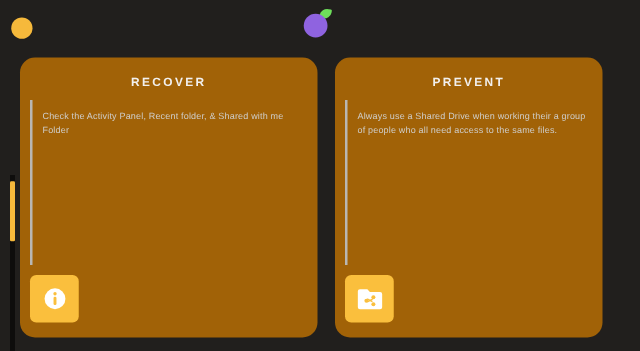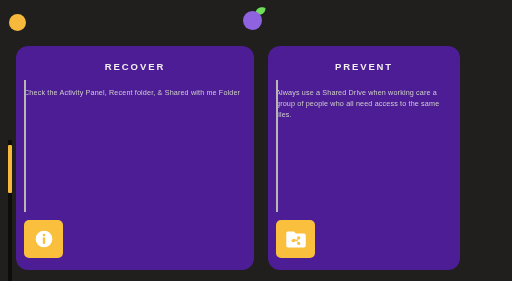--- a/index.html
+++ b/index.html
@@ -77,29 +77,29 @@
   #panels {
     position: absolute;
     left: 16px;
     top: 46px;
     width: 482px;
     height: 224px;
     display: flex;
     gap: 14px;
   }
   .panel {
-    background: #4c1d95;
+    background: #a16207;
     border-radius: 12px;
     position: relative;
     display: flex;
     flex-direction: column;
     box-sizing: border-box;
   }
   #panel-recover { width: 238px; }
-  #panel-prevent { width: 192px; }
+  #panel-prevent { width: 214px; }
 
   .panel-title {
     text-align: center;
     color: #f2f0ee;
     font-size: 9.5px;
     font-weight: bold;
     letter-spacing: 1.9px;
     margin-top: 15px;
     margin-bottom: 0;
   }
@@ -125,21 +125,21 @@
     left: 0;
     top: 8px;
     bottom: 46px;
     width: 1.5px;
     background: #b9b7b3;
   }
   .col-text {
     color: #cfcdc9;
     font-size: 7.2px;
     line-height: 11.2px;
-    padding-left: 0;
+    padding-left: 10px;
     padding-right: 4px;
     margin: 7px 0 0 0;
     letter-spacing: 0.15px;
   }
 
   .icon-tile {
     position: absolute;
     left: 0;
     bottom: 0;
     width: 39px;
@@ -189,21 +189,21 @@
 
     </div>
   </section>
 
   <section class="panel" id="panel-prevent">
     <h2 class="panel-title">PREVENT</h2>
     <div class="columns">
 
       <div class="column">
         <span class="col-rule"></span>
-        <p class="col-text">Always use a Shared Drive when working care a group of people who all need access to the same files.</p>
+        <p class="col-text">Always use a Shared Drive when working their a group of people who all need access to the same files.</p>
         <div class="icon-tile">
           <svg width="22" height="20" viewBox="0 0 26 23">
             <path d="M1.5 4.5 a2 2 0 0 1 2 -2 h7 l2.4 2.6 h9.6 a2 2 0 0 1 2 2 v12.4 a2 2 0 0 1 -2 2 h-19 a2 2 0 0 1 -2 -2 z" fill="#ffffff"></path>
             <g fill="#fabf3d">
               <circle cx="16.2" cy="10.1" r="1.9"></circle>
               <circle cx="9.6" cy="13.4" r="1.9"></circle>
               <circle cx="16.2" cy="16.7" r="1.9"></circle>
               <rect x="10.6" y="11.1" width="5.6" height="1.3" transform="rotate(27 10.6 11.1)"></rect>
               <rect x="10.2" y="13.9" width="5.6" height="1.3" transform="rotate(-27 10.2 13.9)"></rect>
             </g>

